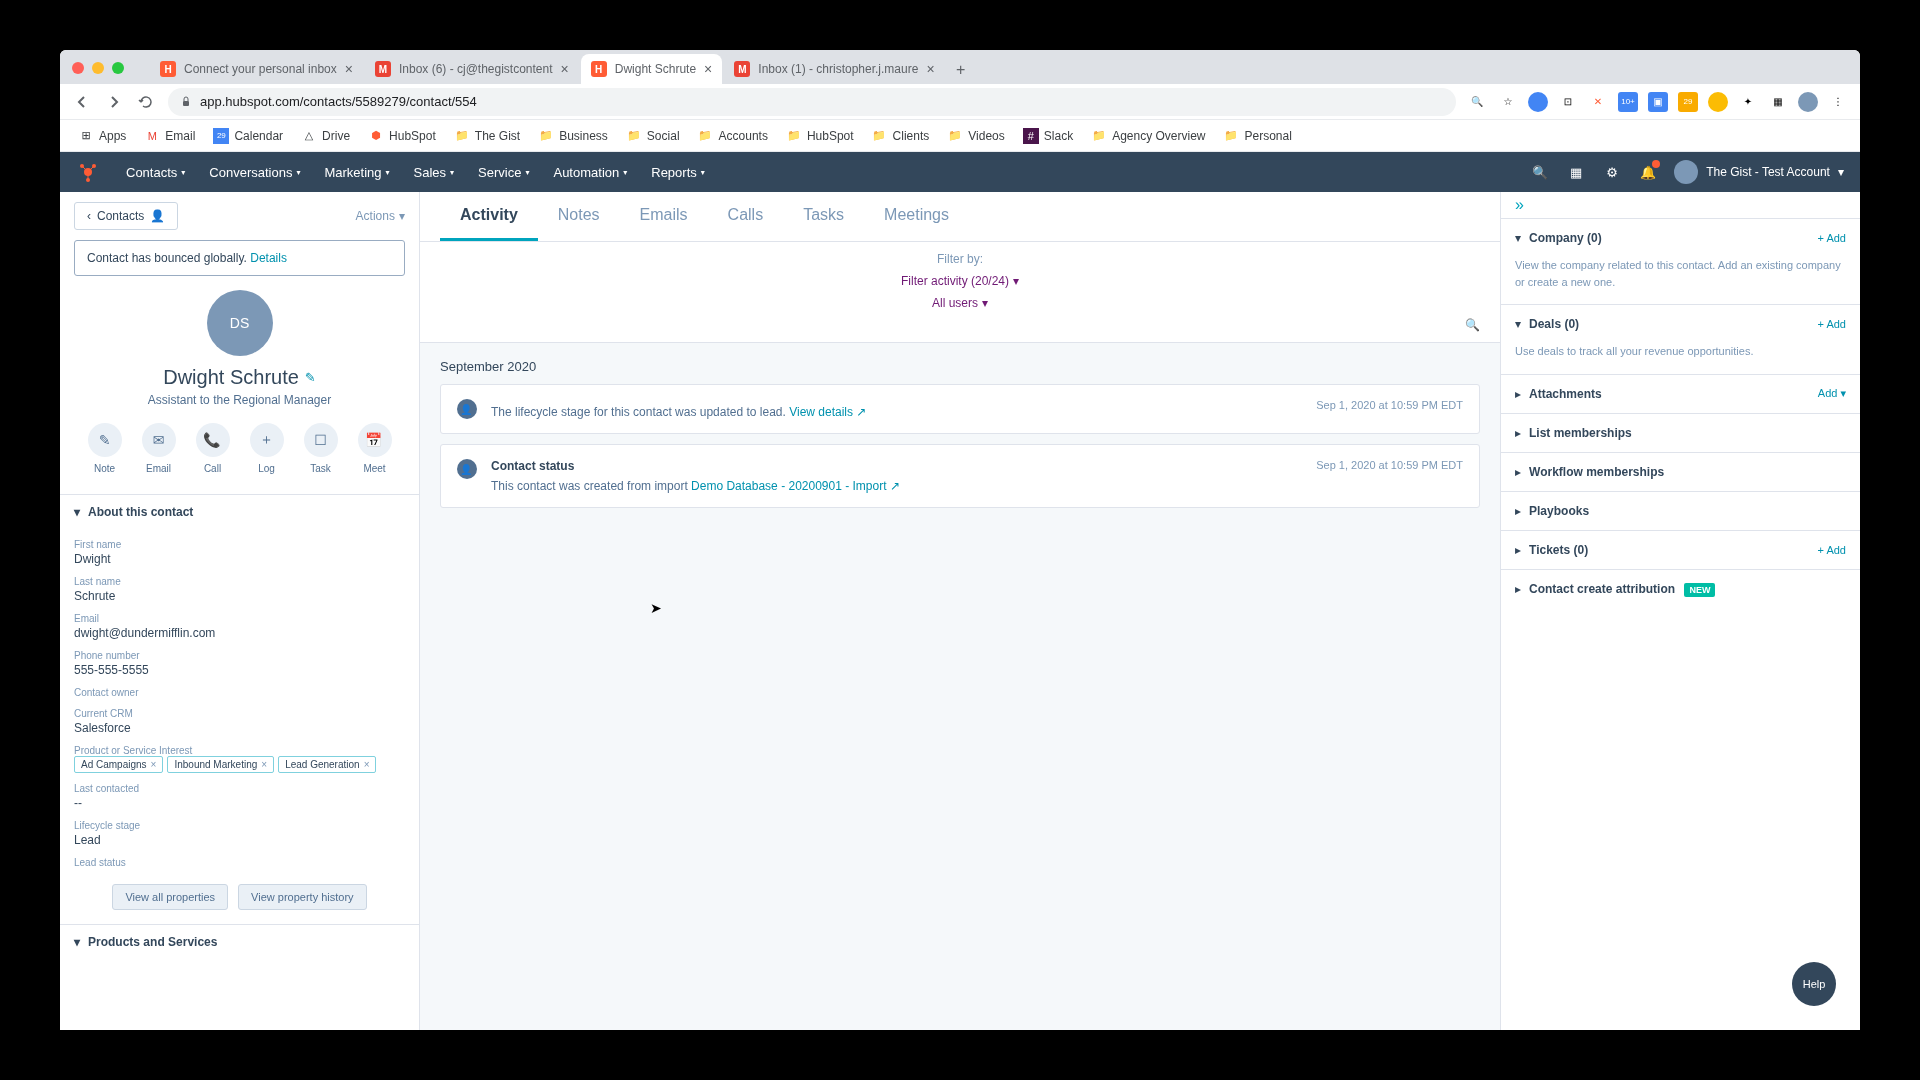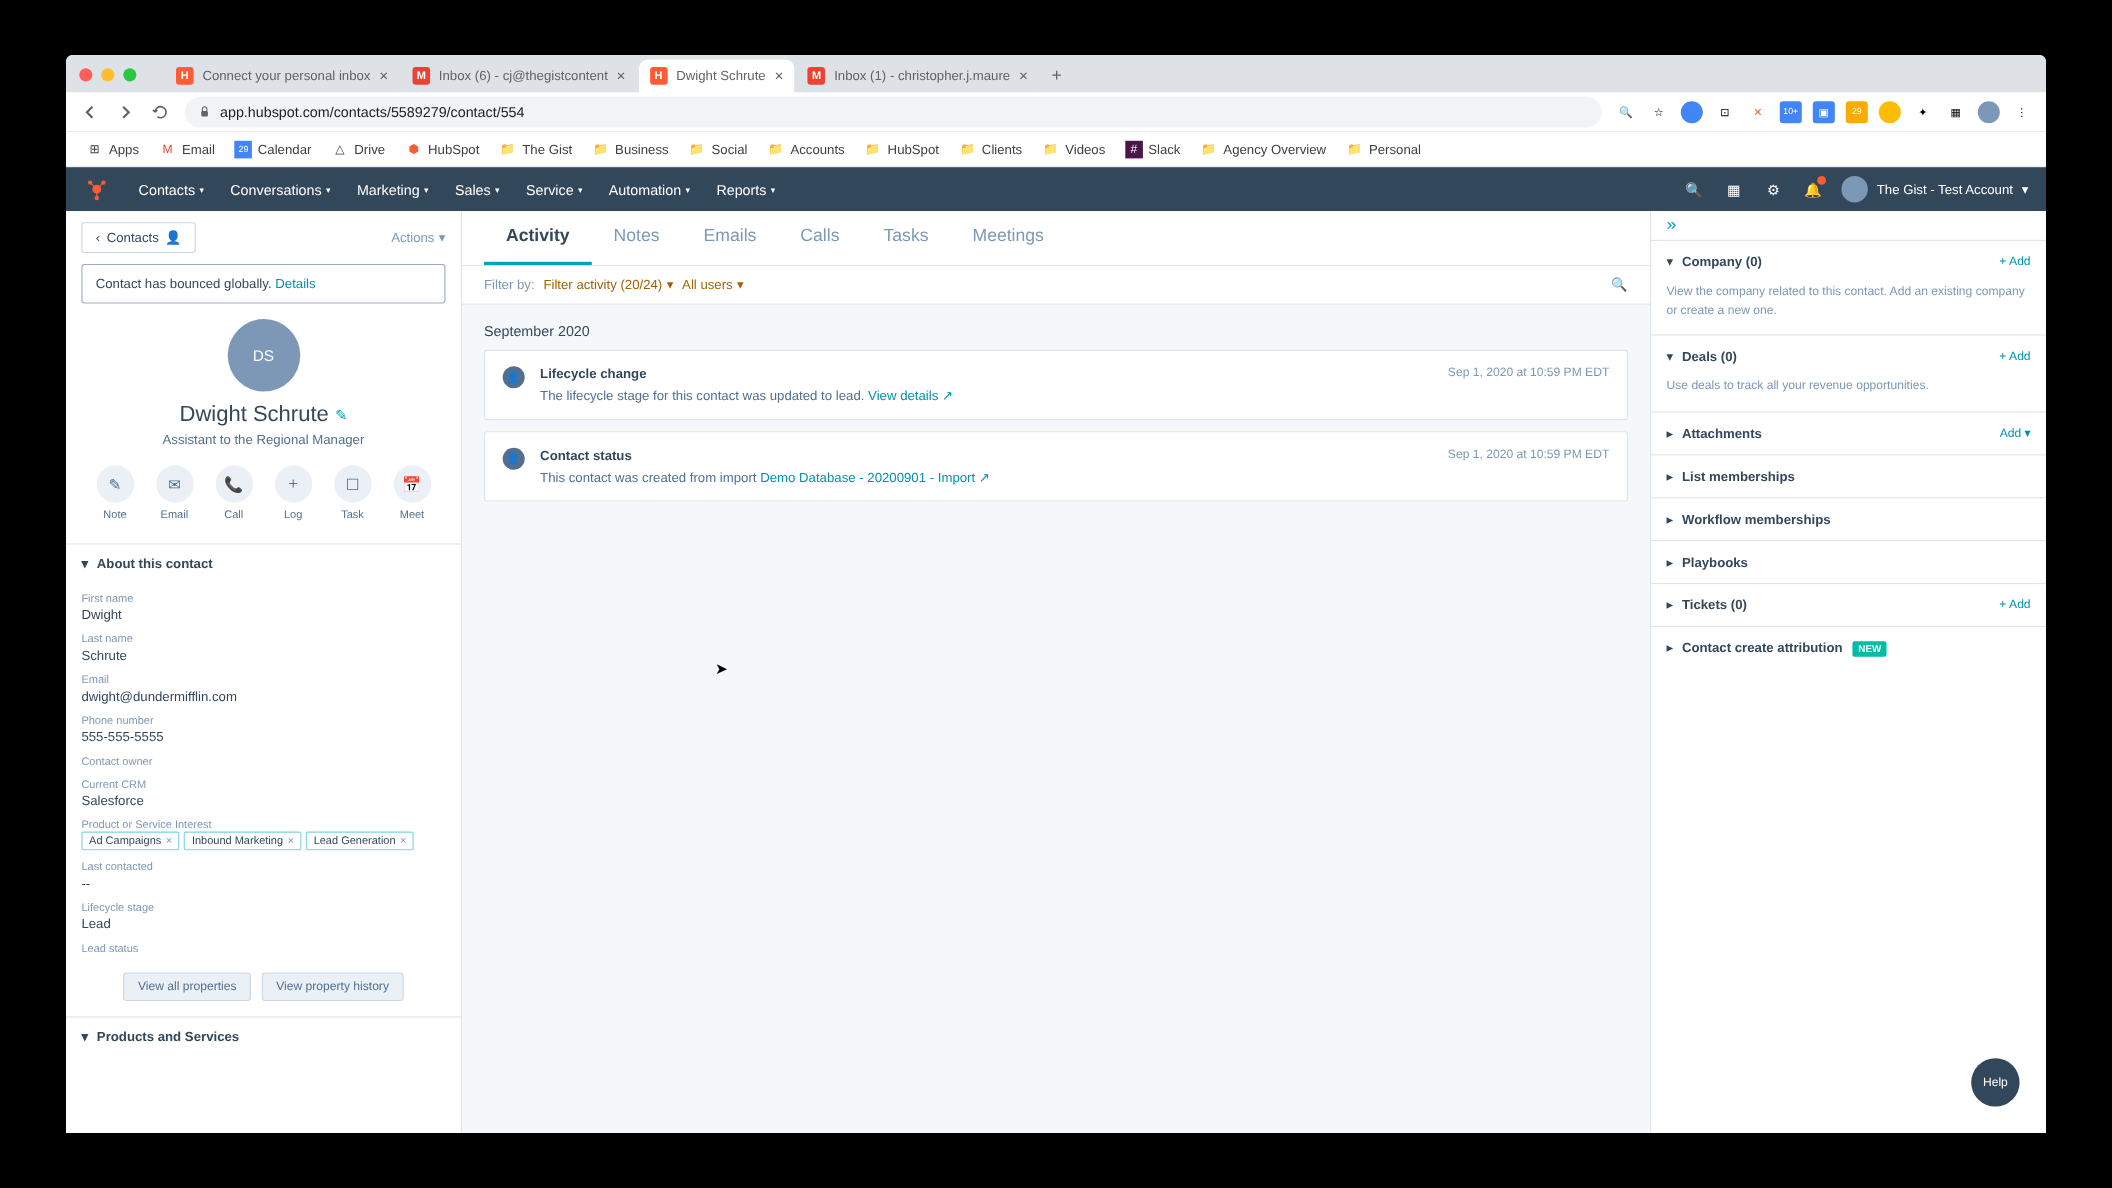--- a/index.html
+++ b/index.html
@@ -73,23 +73,23 @@
 .tags { display: flex; flex-wrap: wrap; gap: 4px; margin-top: 0; }
 .tag { border: 1px solid #7fd1de; background: #fff; color: #33475b; font-size: 10px; padding: 2px 6px; border-radius: 2px; display: flex; align-items: center; gap: 4px; }
 .tag .x { color: #7c98b6; cursor: pointer; }
 .prop-buttons { display: flex; justify-content: center; gap: 10px; margin-top: 16px; }
 .prop-btn { border: 1px solid #cbd6e2; background: #eaf0f6; color: #516f90; font-size: 11px; padding: 6px 12px; border-radius: 3px; cursor: pointer; }
 
 
 .tabs-row { display: flex; background: #fff; border-bottom: 1px solid #dfe3eb; padding: 0 20px; }
 .ctab { padding: 14px 20px; font-size: 16px; color: #7c98b6; cursor: pointer; border-bottom: 3px solid transparent; }
 .ctab.active { color: #33475b; border-bottom-color: #00a4bd; font-weight: 600; }
-.filter-row { display: flex; align-items: center; padding: 10px 20px; background: #fff; border-bottom: 1px solid #dfe3eb; font-size: 12px; gap: 8px; }
+.filter-row { display: flex; align-items: center; padding: 10px 20px; background: #fff; border-bottom: 1px solid #dfe3eb; font-size: 12px; gap: 8px; flex-direction: column; }
 .filter-label { color: #7c98b6; }
-.filter-link { color: #a16207; cursor: pointer; display: flex; align-items: center; gap: 4px; }
+.filter-link { color: #701a75; cursor: pointer; display: flex; align-items: center; gap: 4px; }
 .search-right { margin-left: auto; color: #7c98b6; cursor: pointer; }
 .timeline { padding: 16px 20px; overflow-y: auto; }
 .month-label { font-size: 13px; color: #33475b; margin-bottom: 10px; }
 .tl-card { background: #fff; border: 1px solid #dfe3eb; border-radius: 3px; padding: 14px 16px; margin-bottom: 10px; position: relative; }
 .tl-card .icon-chip { position: absolute; left: 16px; top: 14px; width: 20px; height: 20px; border-radius: 50%; background: #516f90; color: #fff; display: flex; align-items: center; justify-content: center; font-size: 10px; }
 .tl-card .content { margin-left: 34px; }
 .tl-title { font-size: 12px; font-weight: 600; color: #33475b; }
 .tl-desc { font-size: 12px; color: #516f90; margin-top: 6px; }
 .tl-desc a { color: #0091ae; text-decoration: none; }
 .tl-date { position: absolute; right: 16px; top: 14px; font-size: 11px; color: #7c98b6; }
@@ -423,21 +423,20 @@
             <span>▾</span>
           </span>
         <span class="search-right">🔍</span>
       </div>
       <div class="timeline">
         <div class="month-label">September 2020</div>
         <div class="tl-card">
           <div class="icon-chip">👤</div>
           <div class="tl-date">Sep 1, 2020 at 10:59 PM EDT</div>
           <div class="content">
-            <div class="tl-title">Lifecycle change</div>
             <div class="tl-desc">
               <span>The lifecycle stage for this contact was updated to lead.</span>
               <a href="#"><span>View details</span> <span>↗</span></a>
             </div>
           </div>
         </div>
         <div class="tl-card">
           <div class="icon-chip">👤</div>
           <div class="tl-date">Sep 1, 2020 at 10:59 PM EDT</div>
           <div class="content">

